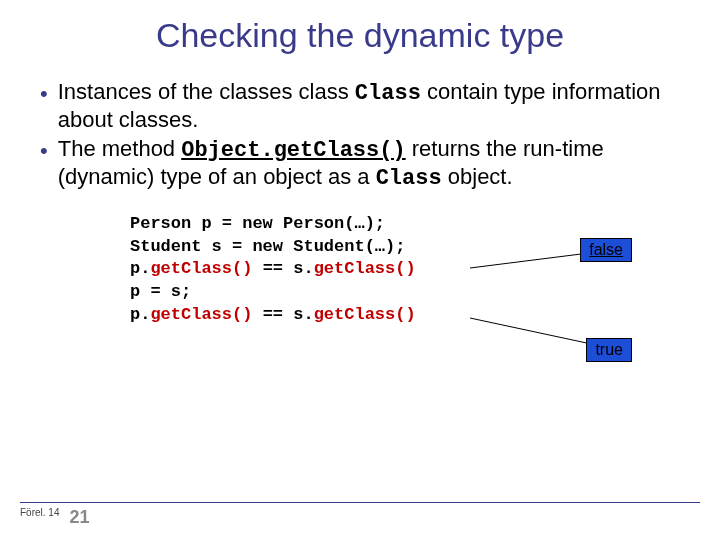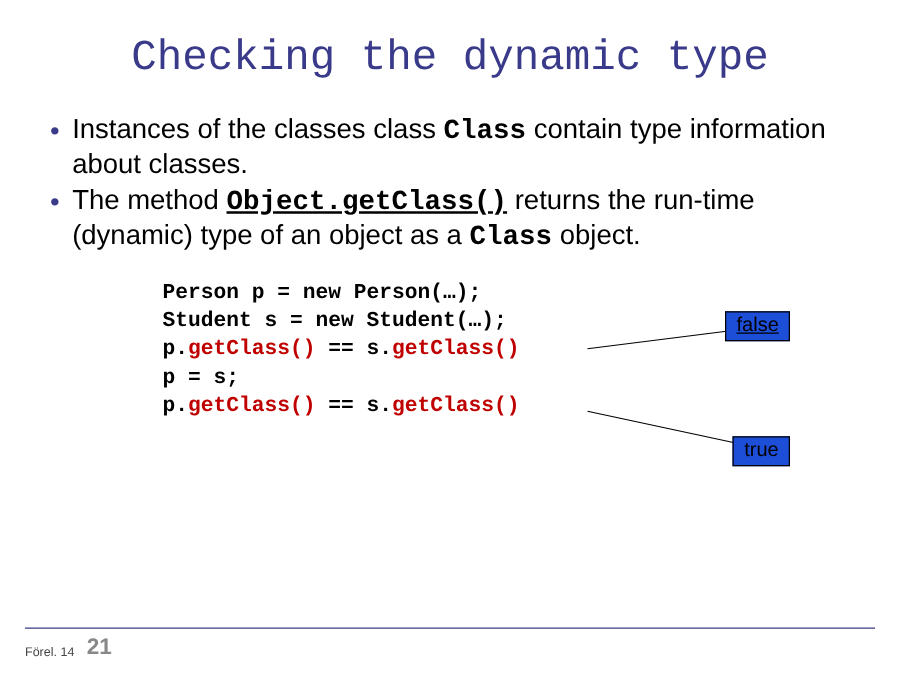--- a/index.html
+++ b/index.html
@@ -9,23 +9,23 @@
     background: #fff;
     font-family: Verdana, Geneva, sans-serif;
     position: relative;
     overflow: hidden;
   }
   .title {
     text-align: center;
     font-size: 34px;
     color: #3a3a8a;
     font-weight: normal;
-    padding-top: 28px;
+    padding-top: 16px;
     padding-bottom: 24px;
-    font-family: Liberation Mono, monospace;
+    font-family: Liberation Sans, sans-serif;
   }
   .content {
     padding: 0 48px 0 40px;
   }
   .bullet {
     display: flex;
     align-items: flex-start;
     font-size: 22px;
     color: #000;
     line-height: 1.2;
@@ -94,21 +94,21 @@
     margin-bottom: 4px;
   }
   .footer-row {
     display: flex;
     justify-content: space-between;
     font-size: 10px;
     color: #444;
   }
   .footer-right {
     display: flex;
-    align-items: flex-end;
+    align-items: flex-start;
     gap: 10px;
   }
   .page-num {
     font-size: 18px;
     color: #888;
     font-weight: bold;
   }
 </style>
 </head>
 <body>

